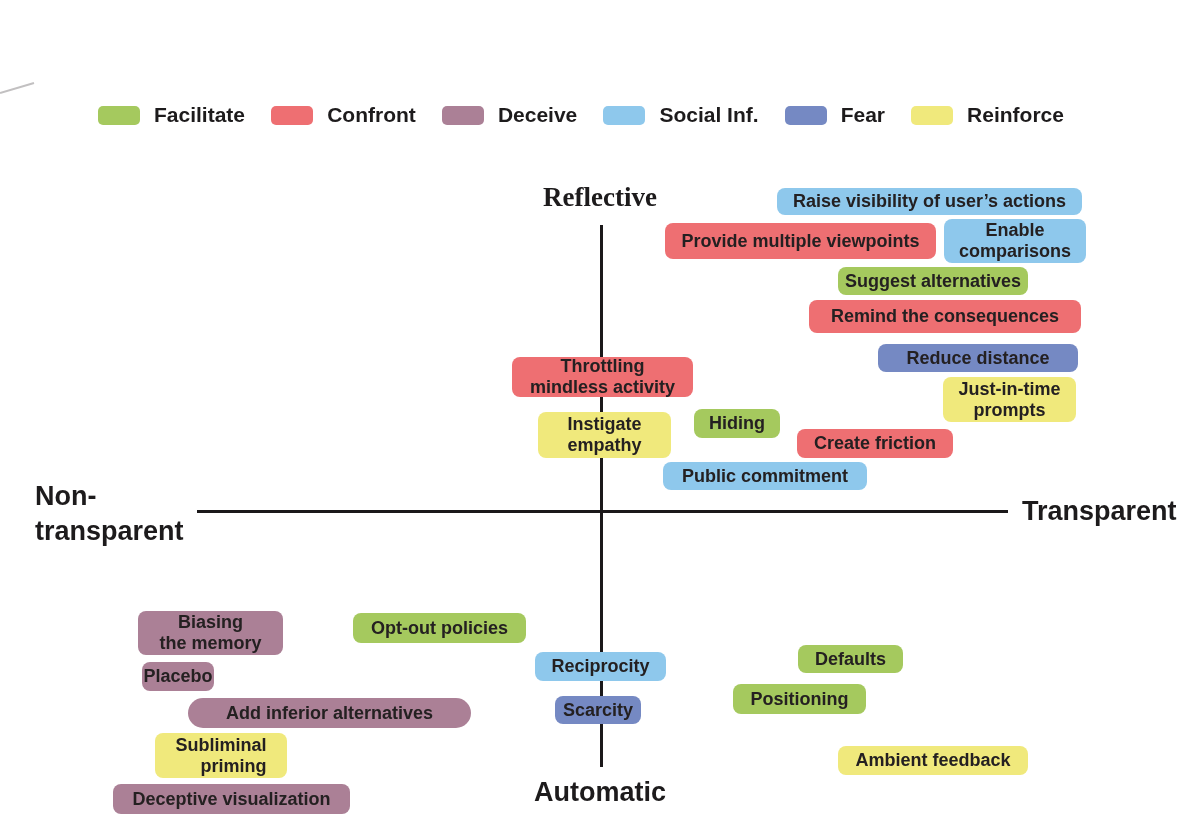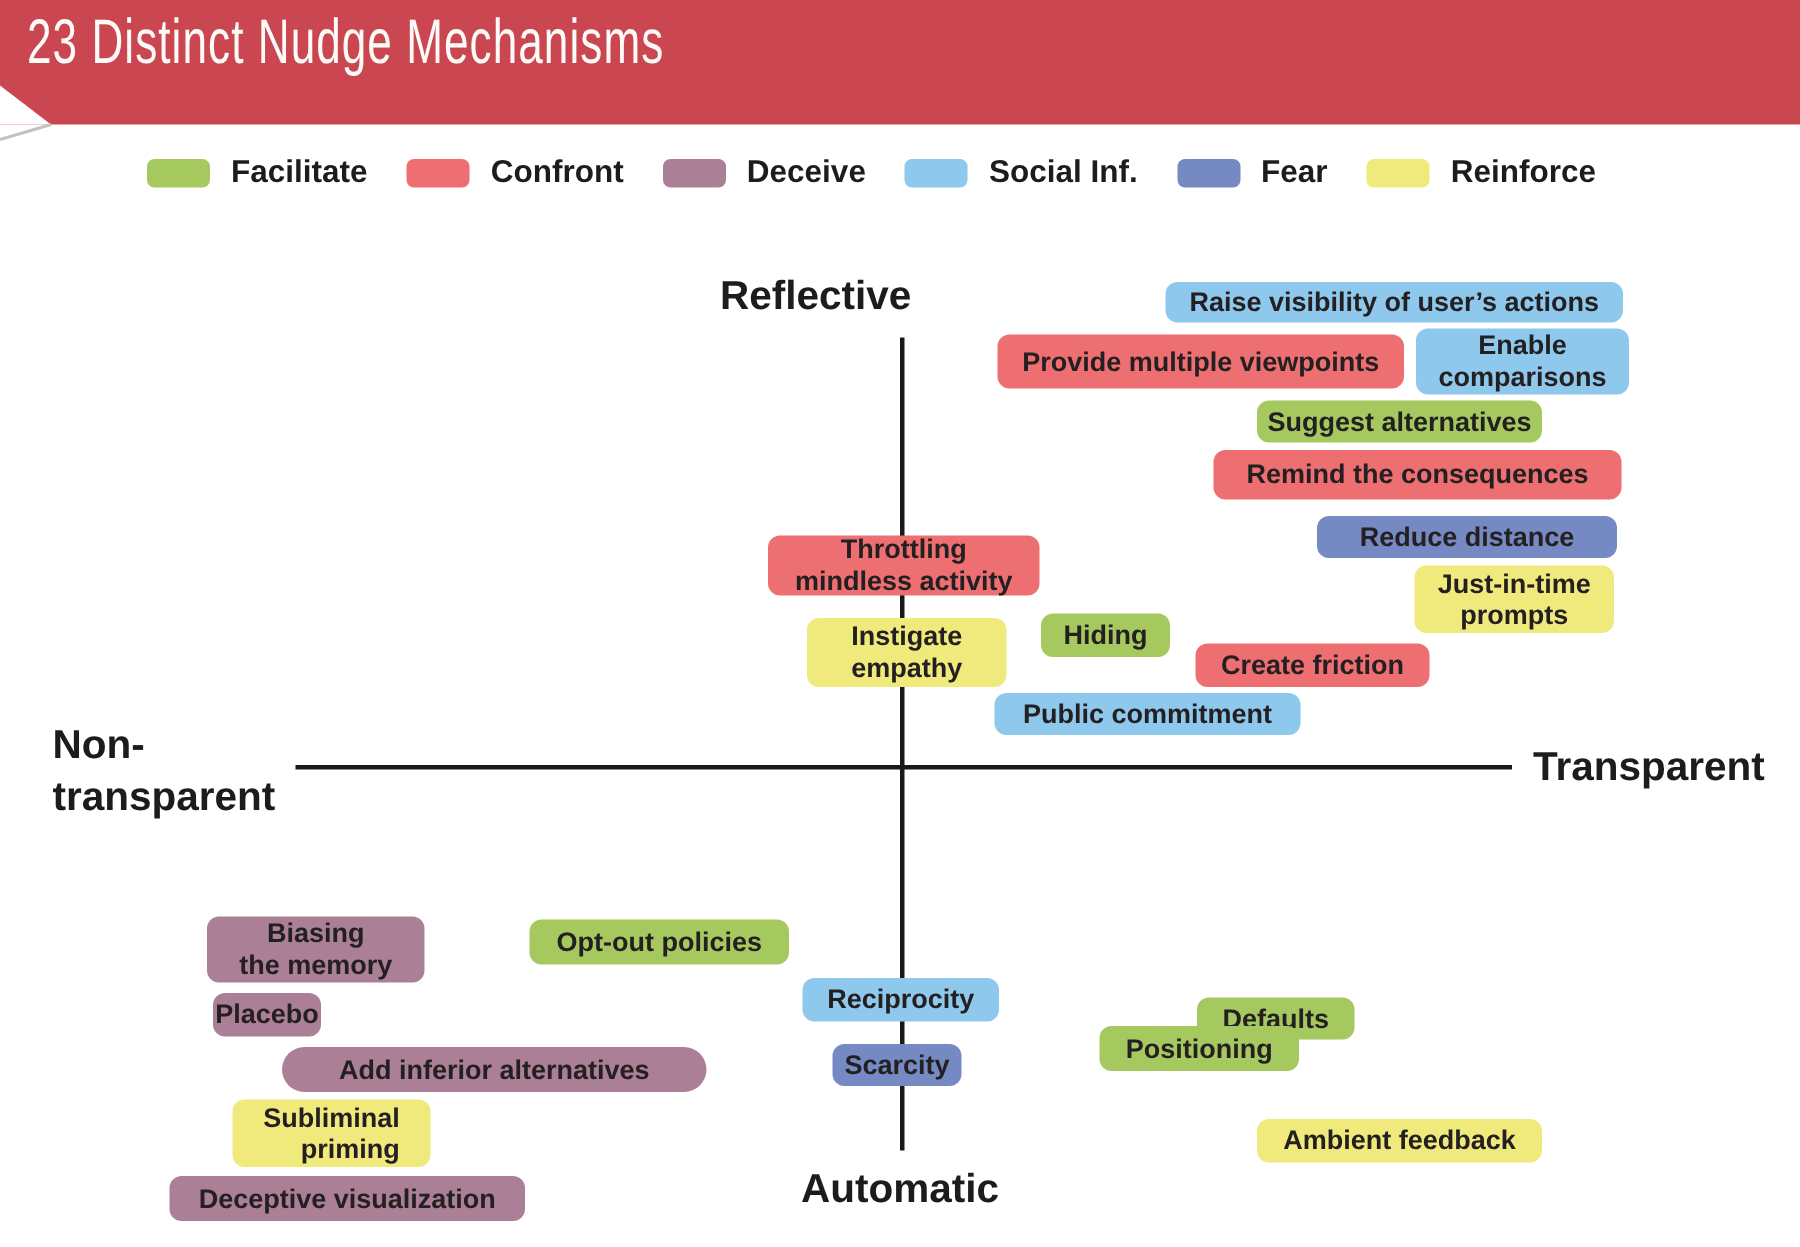--- a/index.html
+++ b/index.html
@@ -24,40 +24,37 @@
   .legend-swatch{width:42px;height:19px;border-radius:5px;}
   .legend-label{font-size:21px;font-weight:700;color:#1d1b1c;white-space:nowrap;}
   
   .axis-line{position:absolute;background:#1b181a;z-index:4;}
   .axis-v{left:600px;top:225px;width:3px;height:542px;}
   .axis-h{left:197px;top:510px;width:811px;height:3px;}
   .axis-label{
     position:absolute;color:#1d1b1c;font-size:27px;font-weight:700;
     white-space:pre-line;z-index:5;line-height:35px;
   }
-  .axis-top{left:480px;top:180px;width:240px;text-align:left;}
+  .axis-top{left:480px;top:180px;width:240px;text-align:center;font-family:Liberation Serif, serif;}
   .axis-bottom{left:480px;top:775px;width:240px;text-align:center;}
   .axis-left{left:35px;top:479px;text-align:left;}
   .axis-right{left:1022px;top:494px;text-align:left;}
   
   .badge{
     position:absolute;display:flex;align-items:center;justify-content:center;
     text-align:center;border-radius:8px;color:#242021;font-weight:700;
     font-size:18px;line-height:21px;white-space:pre-line;z-index:6;
     padding:0 4px;box-sizing:border-box;
   }
 </style>
 </head>
 <body>
 
 <div class="stage">
 
-  <header class="banner" style="background: rgb(202, 70, 80);">
-    <h1>23 Distinct Nudge Mechanisms</h1>
-  </header>
   <svg class="fold" width="40" height="115" viewBox="0 0 40 115">
     <polygon points="0,57 34,83 0,83" fill="#ffffff"></polygon>
     <line x1="0" y1="93" x2="34" y2="83" stroke="#c2c0c1" stroke-width="2"></line>
   </svg>
 
   <div class="legend" id="legend">
       <div class="legend-item">
         <span class="legend-swatch" style="background: rgb(165, 201, 94);"></span>
         <span class="legend-label">Facilitate</span>
       </div>
@@ -111,18 +108,18 @@
       <div class="badge" style="left: 138px; top: 611px; width: 145px; height: 44px; background: rgb(171, 128, 150);">Biasing
 the memory</div>
       <div class="badge" style="left: 353px; top: 613px; width: 173px; height: 30px; background: rgb(165, 201, 94);">Opt-out policies</div>
       <div class="badge" style="left: 142px; top: 662px; width: 72px; height: 29px; background: rgb(171, 128, 150);">Placebo</div>
       <div class="badge" style="left: 188px; top: 698px; width: 283px; height: 30px; background: rgb(171, 128, 150); border-radius: 15px;">Add inferior alternatives</div>
       <div class="badge" style="left: 155px; top: 733px; width: 132px; height: 45px; background: rgb(240, 233, 124); text-align: right;">Subliminal
 priming</div>
       <div class="badge" style="left: 113px; top: 784px; width: 237px; height: 30px; background: rgb(171, 128, 150);">Deceptive visualization</div>
       <div class="badge" style="left: 535px; top: 652px; width: 131px; height: 29px; background: rgb(142, 200, 236);">Reciprocity</div>
       <div class="badge" style="left: 555px; top: 696px; width: 86px; height: 28px; background: rgb(117, 137, 195);">Scarcity</div>
-      <div class="badge" style="left: 798px; top: 645px; width: 105px; height: 28px; background: rgb(165, 201, 94); margin-top: 20px;">Defaults</div>
+      <div class="badge" style="left: 798px; top: 645px; width: 105px; height: 28px; background: rgb(165, 201, 94);">Defaults</div>
       <div class="badge" style="left: 733px; top: 684px; width: 133px; height: 30px; background: rgb(165, 201, 94);">Positioning</div>
       <div class="badge" style="left: 838px; top: 746px; width: 190px; height: 29px; background: rgb(240, 233, 124);">Ambient feedback</div>
     </div>
 
 </div>
 
 </body></html>

